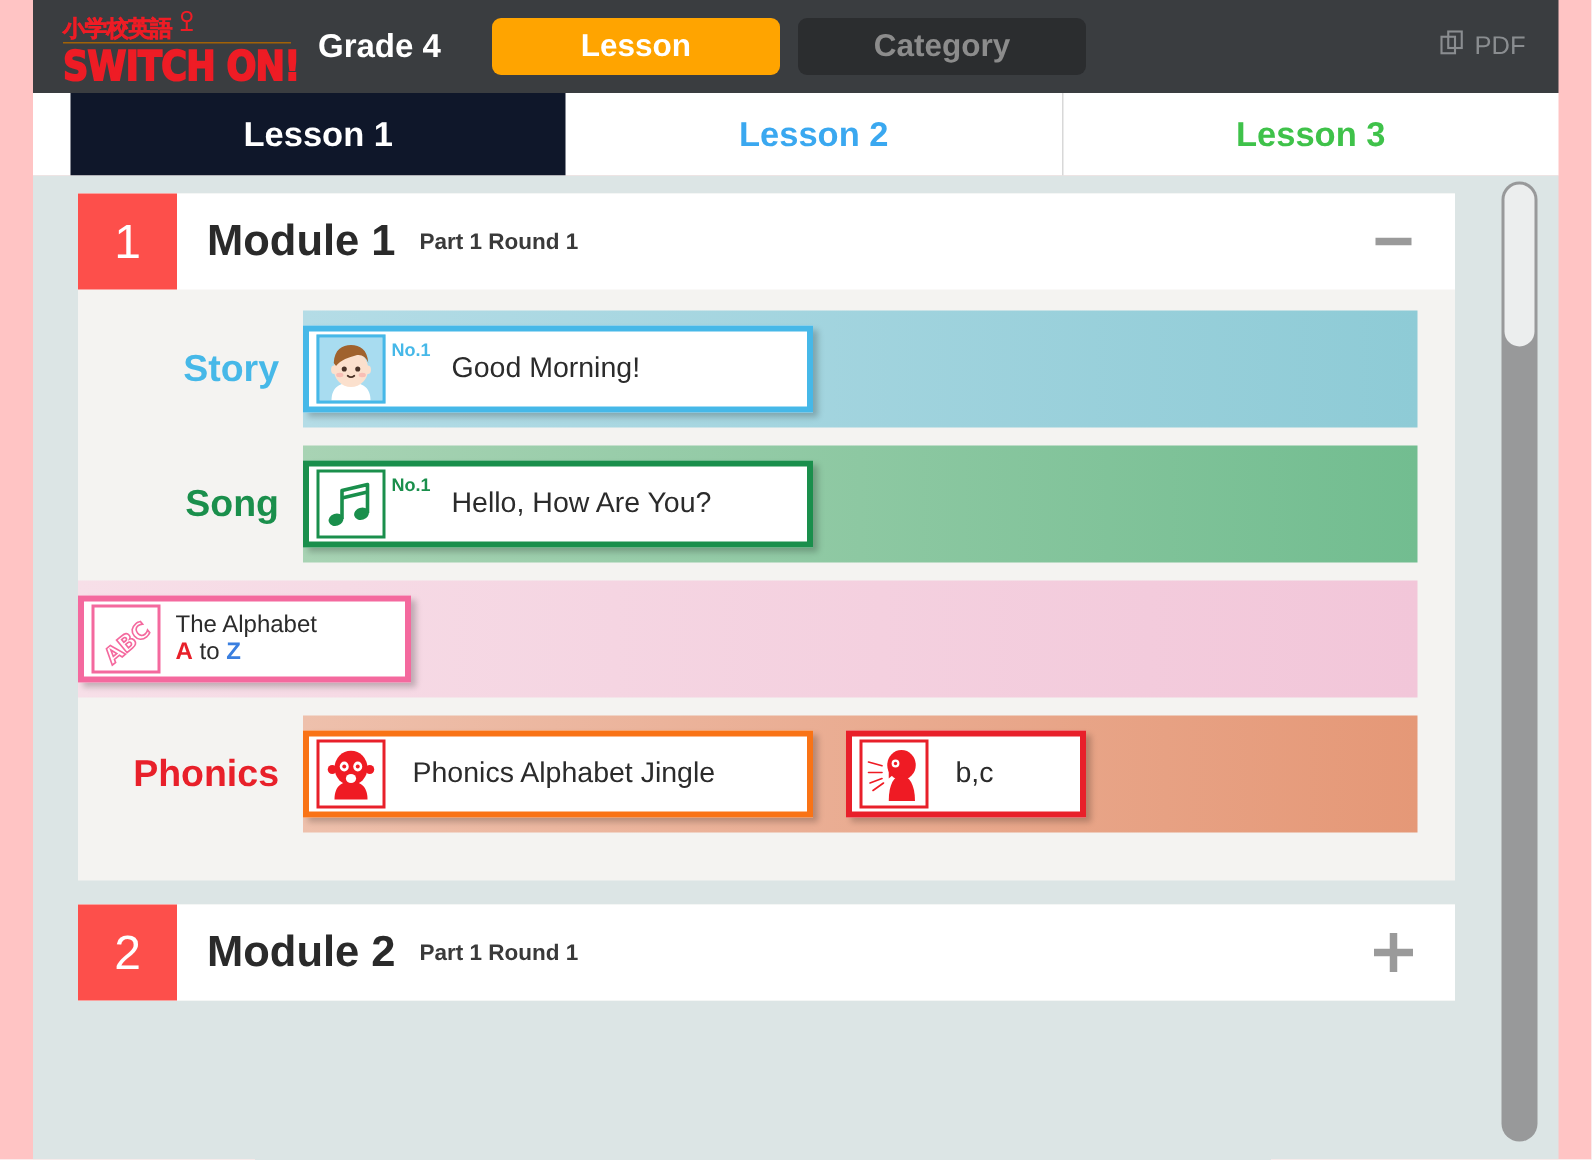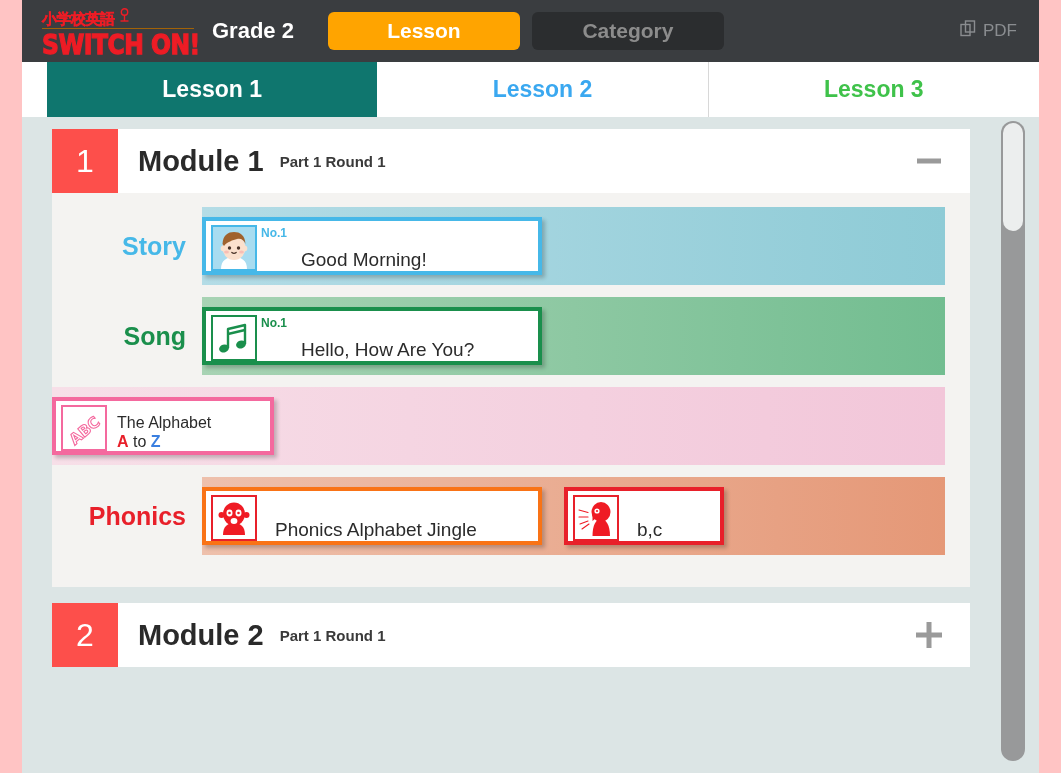--- a/index.html
+++ b/index.html
@@ -137,21 +137,21 @@
     align-items: center;
     justify-content: center;
     font-size: 23px;
     font-weight: bold;
     cursor: pointer;
     box-sizing: border-box;
     border-right: 1px solid #d8d8d8;
   }
   .lesson-tab:last-child { border-right: none; }
   .lesson-tab.active {
-    background: #0f766e;
+    background: #0f172a;
     color: #ffffff;
     border-right: none;
     margin-left: 25px;
   }
 
   
   .content-pane {
     position: absolute;
     left: 22px;
     top: 117px;
@@ -247,21 +247,21 @@
   }
   .row-bg {
     position: absolute;
     inset: 0;
   }
 
   .card {
     position: relative;
     background: #ffffff;
     display: flex;
-    align-items: flex-end;
+    align-items: center;
     box-sizing: border-box;
     cursor: pointer;
     box-shadow: 3px 3px 4px rgba(0,0,0,0.22);
     height: 58px;
     z-index: 2;
   }
   .card-thumb {
     width: 46px;
     height: 46px;
     margin: 0 0 0 5px;
@@ -322,21 +322,21 @@
           <svg width="13" height="15" viewBox="0 0 13 15">
             <circle cx="6.5" cy="4" r="3.2" fill="none" stroke="#ee1c25" stroke-width="1.4"></circle>
             <line x1="6.5" y1="7.2" x2="6.5" y2="13" stroke="#ee1c25" stroke-width="1.4"></line>
             <line x1="2.5" y1="13" x2="10.5" y2="13" stroke="#ee1c25" stroke-width="1.4"></line>
           </svg>
         </span>
       </div>
       <div class="logo-switch">SWITCH ON!</div>
     </div>
 
-    <div class="grade-label">Grade 2</div>
+    <div class="grade-label">Grade 4</div>
 
     <div class="mode-tabs">
       <div class="mode-tab active">Lesson</div>
       <div class="mode-tab inactive">Category</div>
     </div>
 
     <div class="pdf-button">
       <span>
         <svg width="17" height="17" viewBox="0 0 17 17">
           <rect x="1" y="4.5" width="9" height="11" fill="none" stroke="#8a8d90" stroke-width="1.4"></rect>

